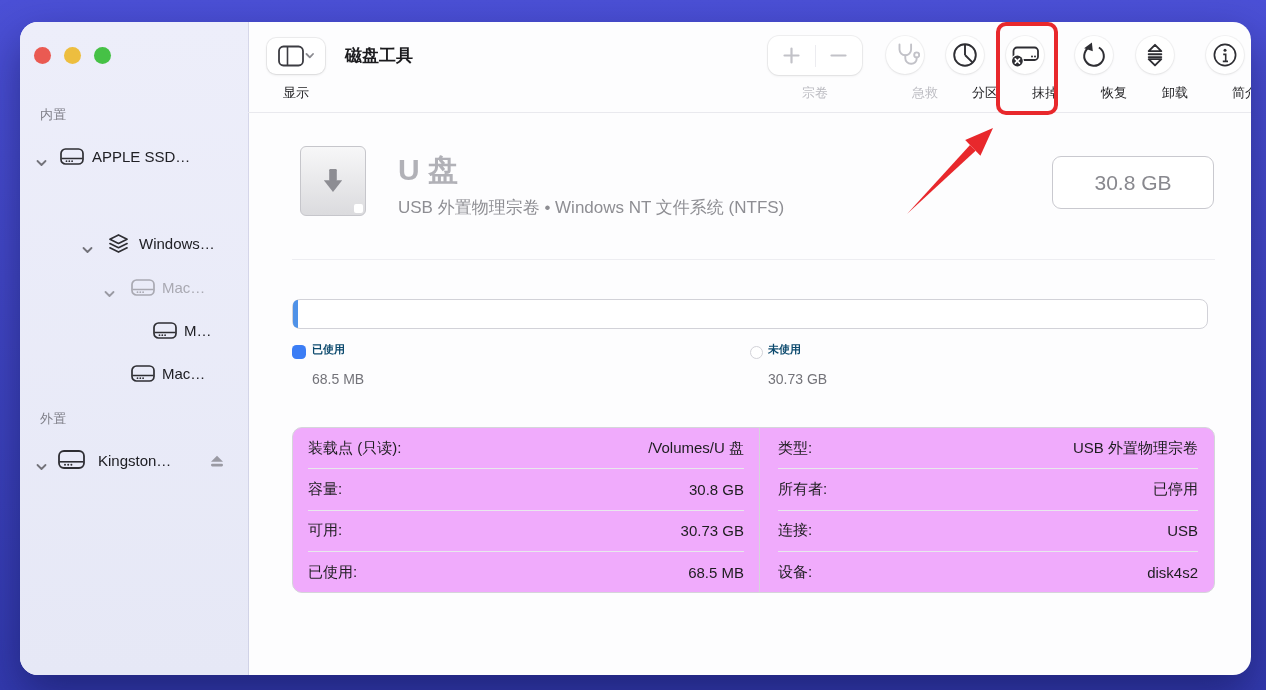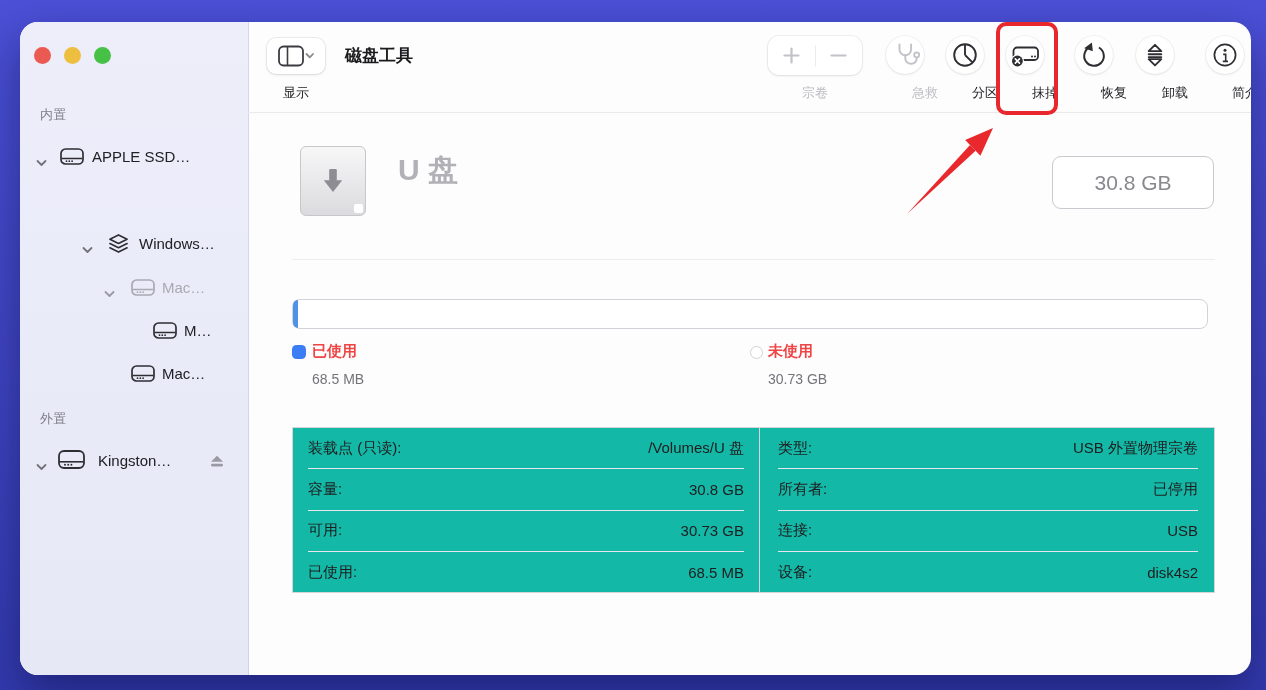--- a/index.html
+++ b/index.html
@@ -42,25 +42,25 @@
   .dev-title{position:absolute;left:378px;top:128px;font-size:30px;font-weight:700;color:#b1b1b7;}
   .dev-sub{position:absolute;left:378px;top:174px;font-size:17px;color:#8e8e93;}
   .badge{position:absolute;left:1032px;top:134px;width:162px;height:53px;border:1.5px solid #c9c9cf;border-radius:9px;
     display:flex;align-items:center;justify-content:center;font-size:21px;color:#88888e;background:#fff;box-sizing:border-box;}
   .hdr-divider{position:absolute;left:272px;top:237px;width:923px;height:1px;background:#ededf1;}
   
   .bar{position:absolute;left:272px;top:277px;width:916px;height:30px;border:1px solid #d2d2d8;border-radius:8px;background:#fff;box-sizing:border-box;}
   .bar .used{position:absolute;left:0;top:0;bottom:0;width:5px;background:#4f92e8;border-radius:7px 0 0 7px;}
   .lg-swatch{position:absolute;left:272px;top:323px;width:14px;height:14px;border-radius:4.5px;background:#3b7df5;}
   .lg-circle{position:absolute;left:730px;top:324px;width:13px;height:13px;border-radius:50%;background:#fff;border:1.5px solid #d2d2d8;box-sizing:border-box;}
-  .lg-label{position:absolute;top:320px;font-size:15px;font-weight:700;color:#ef4444;}
+  .lg-label{position:absolute;top:320px;font-size:11px;font-weight:700;color:#0c4a6e;}
   .lg-value{position:absolute;top:349px;font-size:14px;color:#737379;}
   
-  .card{position:absolute;left:272px;top:405px;width:923px;height:166px;border:1px solid #d5d5da;border-radius:1px;
-    background:#14b8a6;box-sizing:border-box;display:flex;}
+  .card{position:absolute;left:272px;top:405px;width:923px;height:166px;border:1px solid #d5d5da;border-radius:10px;
+    background:#f0abfc;box-sizing:border-box;display:flex;}
   .card .col-l{width:466px;}
   .card .col-r{flex:1;border-left:1px solid #d5d5da;}
   .drow{height:40.4px;margin:0 15px;display:flex;align-items:center;justify-content:space-between;
     font-size:15px;color:#1d1d1f;border-bottom:1px solid #e8e8ec;}
   .col-r .drow{margin:0 16px 0 18px;text-align:right;}
   .drow:last-child{border-bottom:none;}
   .drow .v{color:#1d1d1f;}
   
   .red-box{position:absolute;left:996px;top:22px;width:62px;height:93px;border:4px solid #e8282c;border-radius:10px;box-sizing:border-box;z-index:50;}
   .arrow-svg{position:absolute;left:0;top:0;z-index:50;pointer-events:none;}
@@ -248,20 +248,21 @@
     <div class="toolbar-divider"></div>
 
     <div class="dev-icon">
       <svg width="26" height="30">
           <rect x="9.2" y="3" width="7.6" height="12" rx="1.2" fill="#8d8d93"></rect>
           <path d="M3.8 14.2 H22.2 L13 26 Z" fill="#8d8d93"></path>
         </svg>
       <div class="dev-notch"></div>
     </div>
     <div class="dev-title">U 盘</div>
+    <div class="dev-sub">USB 外置物理宗卷 • Windows NT 文件系统 (NTFS)</div>
     <div class="badge">30.8 GB</div>
 
     <div class="hdr-divider"></div>
 
     <div class="bar">
       <div class="used"></div>
     </div>
 
     <div class="lg-swatch"></div>
     <div class="lg-label" style="left:292px;">已使用</div>

